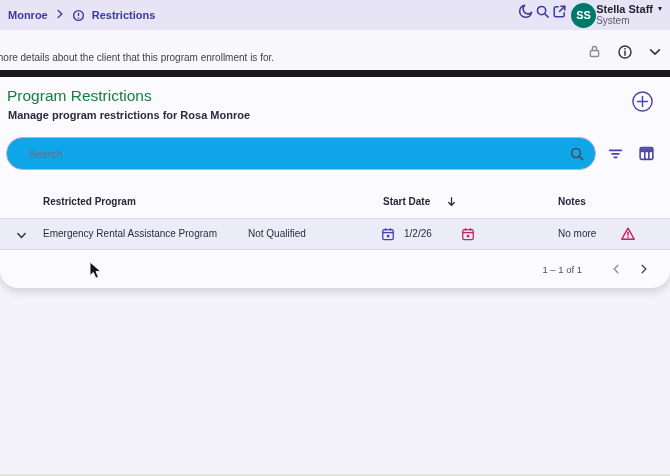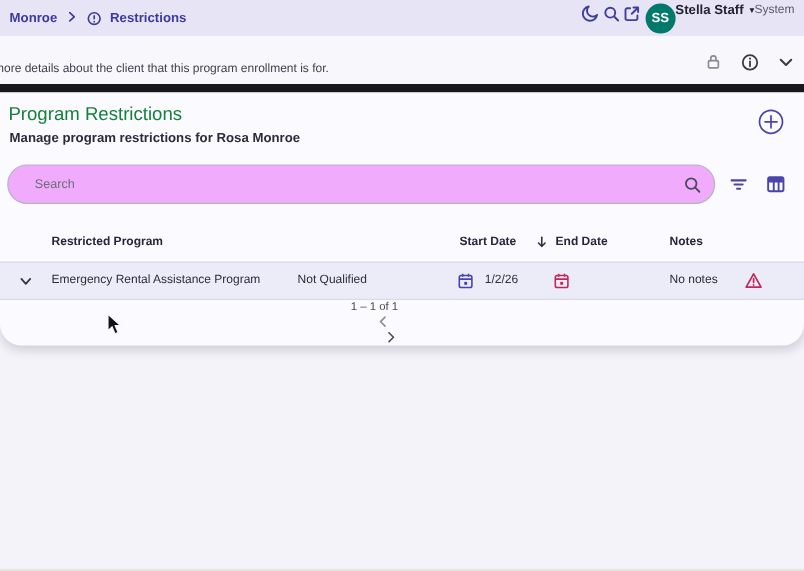--- a/index.html
+++ b/index.html
@@ -12,21 +12,21 @@
             display:flex; align-items:center; padding:0 8px; }
   .crumbs { display:flex; align-items:flex-start; gap:7px; color:#3b3a9f; }
   .crumb { font-size:11px; font-weight:bold; color:#3b3a9f; cursor:pointer; }
   .crumb-sep svg, .crumb-icon svg { display:block; }
   .topbar-right { margin-left:auto; display:flex; align-items:flex-start; }
   .icon-btn { width:17px; height:17px; display:flex; align-items:center; justify-content:center;
               color:#413f9e; cursor:pointer; }
   .avatar { width:25px; height:25px; border-radius:50%; background:#00796b; color:#ffffff;
             font-size:11px; font-weight:bold; display:flex; align-items:center; justify-content:center;
             margin-left:3px; }
-  .user-block { display:flex; flex-direction:row; line-height:1.15; cursor:pointer; }
+  .user-block { display:flex; flex-direction:column; line-height:1.15; cursor:pointer; }
   .user-top { display:flex; align-items:center; gap:5px; }
   .user-name { font-size:11px; font-weight:bold; color:#232330; }
   .user-caret { font-size:8px; color:#232330; }
   .user-role { font-size:10px; color:#5c5a6b; }
 
   
   .bannerbar { position:absolute; left:0; top:30px; width:670px; height:40px; background:#f8f7fc; overflow:hidden; }
   .banner-text { position:absolute; left:-5px; bottom:7px; font-size:10px; color:#3f3e4a; white-space:nowrap; }
   .banner-icons { position:absolute; right:7px; top:13px; display:flex; align-items:center; gap:13px; }
   .banner-icons .icon-btn { color:#3a3944; }
@@ -36,21 +36,21 @@
   .dark-band { position:absolute; left:0; top:70px; width:670px; height:7px; background:#19191b; }
 
   
   .panel { position:absolute; left:0; top:77px; width:670px; height:211px; background:#fbfafe;
            border-radius:0 0 18px 18px; box-shadow:0 4px 8px rgba(40,40,70,.16); }
   .panel-title { position:absolute; left:7px; top:10px; font-size:15.5px; color:#15803d; }
   .panel-subtitle { position:absolute; left:8px; top:32px; font-size:11px; color:#2b2b3d;font-weight:bold; }
   .add-btn { position:absolute; left:631px; top:13px; width:23px; height:23px; color:#4a44ab; cursor:pointer; }
 
   .search-pill { position:absolute; left:6px; top:60px; width:590px; height:33px;
-                 border:1px solid #b7b2c6; border-radius:17px; background:#f0abfc; }
+                 border:1px solid #b7b2c6; border-radius:17px; background:#0ea5e9; }
   .search-input { position:absolute; left:22px; top:1px; width:520px; height:29px; border:0; outline:0;
                   background:transparent; font-family:"Liberation Sans", sans-serif;
                   font-size:10.5px; color:#33323e; }
   .search-input::placeholder { color:#6f6c7c; opacity:1; }
   .search-pill .mag { position:absolute; right:10px; top:8px; color:#4b4956; }
   .toolbar-icon { position:absolute; top:68px; color:#4a44ab; cursor:pointer; }
   .filter-btn { left:607px; }
   .columns-btn { left:638px; }
 
   
@@ -66,21 +66,21 @@
   .td { position:absolute; top:0; height:30px; line-height:30px; font-size:10px; color:#2c2c3c; white-space:nowrap; }
   .row-expand { position:absolute; left:15px; top:9px; color:#3a3944; cursor:pointer; }
   .td-program { left:43px; } .td-reason { left:248px; }
   .cal { position:absolute; top:8px; }
   .cal-start { left:381px; color:#4742ae; }
   .cal-end { left:461px; color:#c0265c; }
   .td-start { left:404px; } .td-end { left:483px; } .td-notes { left:558px; }
   .row-warning { position:absolute; left:620px; top:7px; color:#c0265c; cursor:pointer; }
 
   .pager { position:absolute; left:0; top:173px; width:670px; height:38px;
-           display:flex; align-items:center; justify-content:flex-end; padding-right:19px;flex-direction:column; }
+           display:flex; align-items:center; justify-content:flex-end; padding-right:19px; }
   .pager-range { font-size:9.5px; color:#4c4b58; margin-right:27px; }
   .pager-btn { width:14px; height:14px; display:flex; align-items:center; justify-content:center; cursor:pointer; }
   .pager-prev { color:#8f8c9c; margin-right:14px; }
   .pager-next { color:#4b4956; }
 
   
   .bottom-strip { position:absolute; left:0; bottom:0; width:670px; height:2px; background:#e7e6da; }
 
   .cursor { position:absolute; left:89px; top:261px; pointer-events:none; }
 </style>
@@ -203,21 +203,20 @@
       <span class="th th-program">Restricted Program</span>
       <span class="th th-start">
         <span>Start Date</span>
         <span class="sort-icon">
           <svg width="11" height="11" viewBox="0 0 16 16" fill="none" stroke="currentColor" stroke-width="1.8" stroke-linecap="round" stroke-linejoin="round">
               <line x1="8" y1="2.5" x2="8" y2="13"></line>
               <polyline points="4,9.5 8,13.5 12,9.5"></polyline>
             </svg>
         </span>
       </span>
-      <span class="th th-end">End Date</span>
       <span class="th th-notes">Notes</span>
     </div>
 
     <div class="trow">
       <span class="row-expand">
         <svg width="13" height="13" viewBox="0 0 16 16" fill="none" stroke="currentColor" stroke-width="1.9" stroke-linecap="round" stroke-linejoin="round">
             <polyline points="3.5,5.5 8,10.5 12.5,5.5"></polyline>
           </svg>
       </span>
       <span class="td td-program">Emergency Rental Assistance Program</span>
@@ -234,21 +233,21 @@
       <span class="td td-start">1/2/26</span>
       <span class="cal cal-end">
         <svg width="14" height="14" viewBox="0 0 16 16" fill="none" stroke="currentColor" stroke-width="1.5">
             <rect x="2" y="3" width="12" height="11.4" rx="1.8"></rect>
             <line x1="5.2" y1="1.4" x2="5.2" y2="4.2"></line>
             <line x1="10.8" y1="1.4" x2="10.8" y2="4.2"></line>
             <line x1="2" y1="6.4" x2="14" y2="6.4"></line>
             <rect x="6.7" y="9" width="2.8" height="2.8" fill="currentColor" stroke="none"></rect>
           </svg>
       </span>
-      <span class="td td-notes">No notes</span>
+      <span class="td td-notes">No more</span>
       <span class="row-warning">
         <svg width="16" height="16" viewBox="0 0 16 16" fill="none" stroke="currentColor" stroke-width="1.4" stroke-linejoin="round">
             <path d="M8 2.2 L14.2 13.2 H1.8 Z"></path>
             <line x1="8" y1="6.2" x2="8" y2="9.4" stroke-linecap="round"></line>
             <circle cx="8" cy="11.4" r="0.8" fill="currentColor" stroke="none"></circle>
           </svg>
       </span>
     </div>
 
     <div class="pager">

